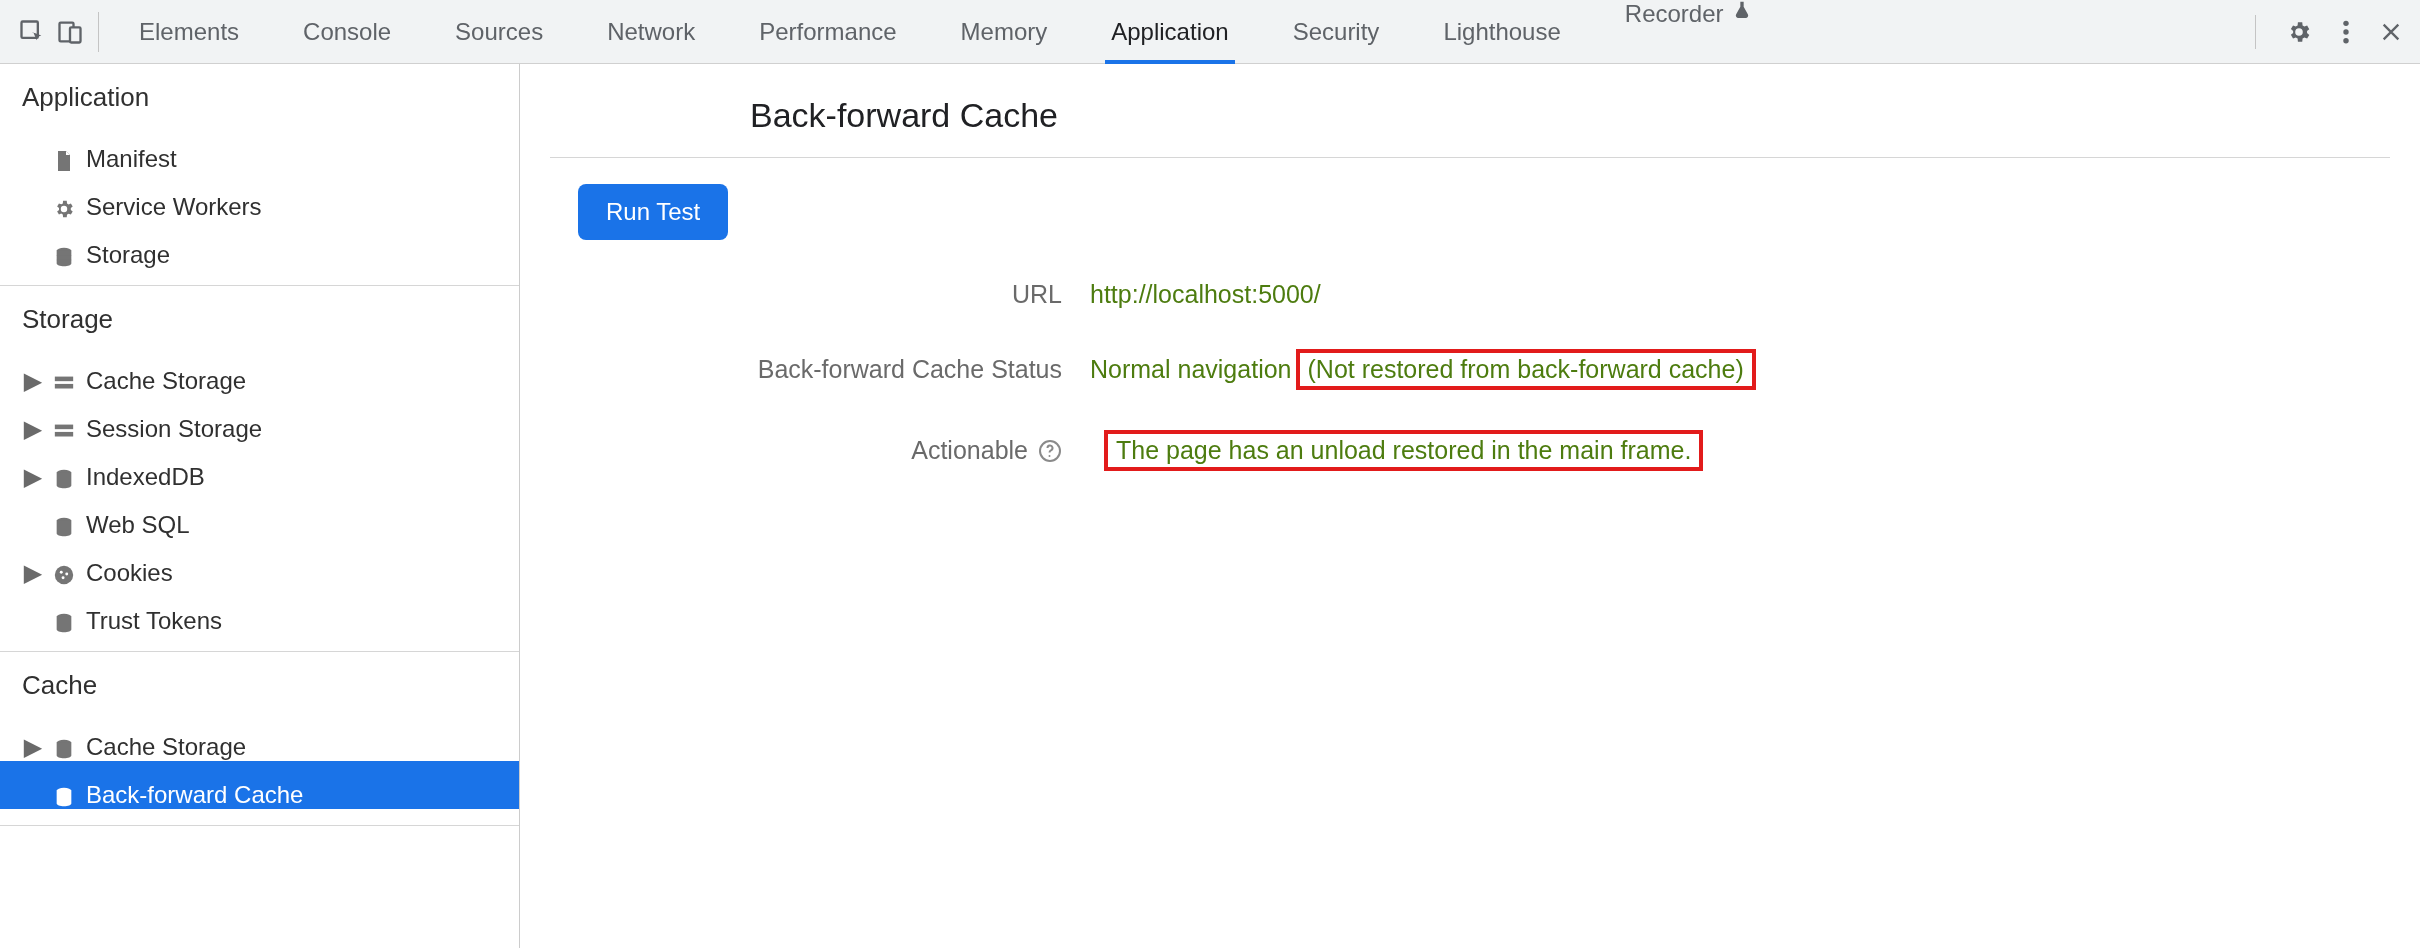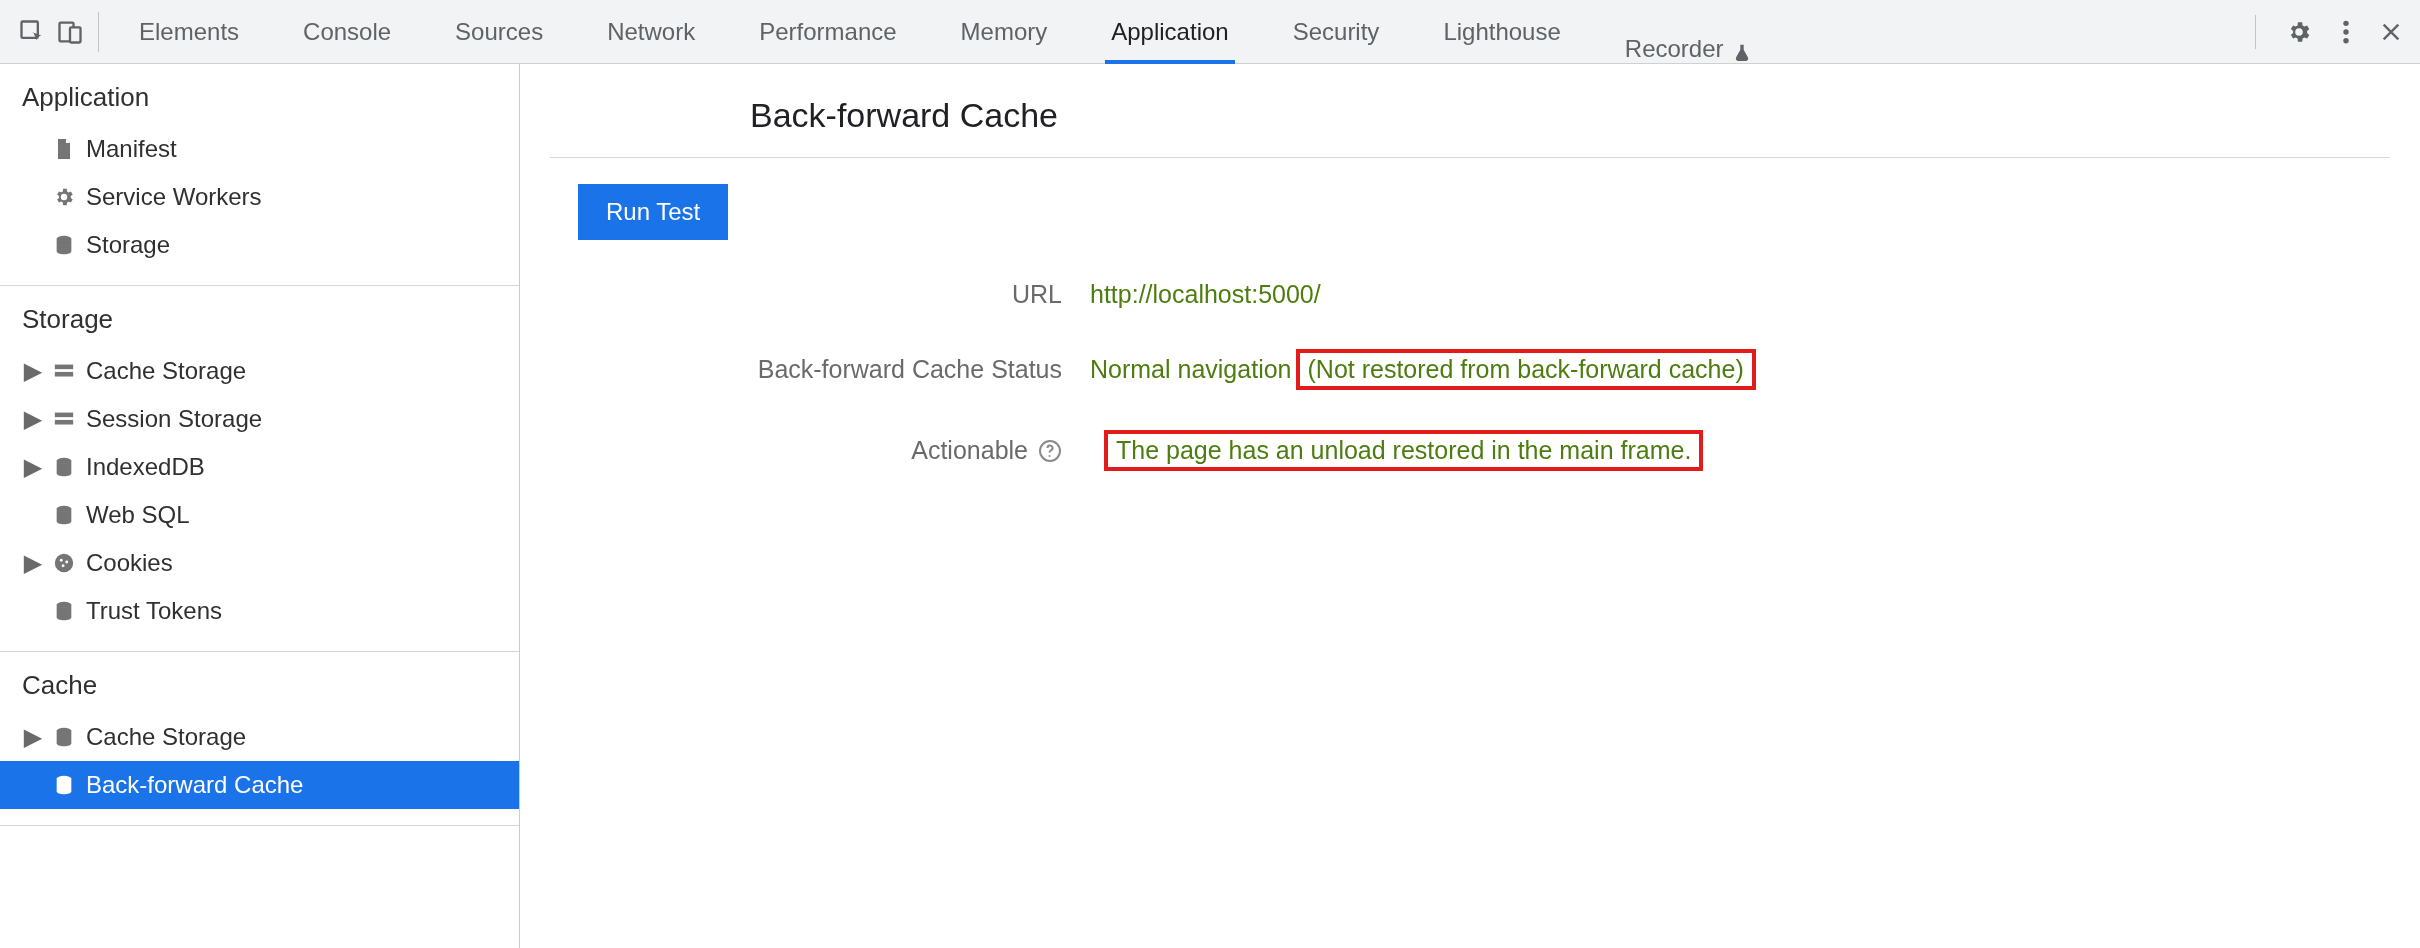--- a/index.html
+++ b/index.html
@@ -37,34 +37,34 @@
 
   
   .main { display:flex; height:calc(100% - 64px); }
   .sidebar { width:520px; border-right:1px solid var(--panel-border); overflow:auto; font-size:24px; }
   .content { flex:1; padding:22px 30px 30px 30px; overflow:auto; }
 
   
   .sb-section-title { padding:18px 22px 12px 22px; color:#303030; font-size:26px;}
   .sb-items { list-style:none; margin:0; padding:0 0 16px 0; }
   .sb-item {
-    display:flex; align-items:center; gap:10px; height:48px; padding:0 10px 0 24px;
+    display:flex; align-items:flex-end; gap:10px; height:48px; padding:0 10px 0 24px;
     color:#303030; cursor:pointer;
   }
   .sb-expand { width:18px; display:flex; justify-content:center; color:#6a6a6a;}
   .sb-icon { width:24px; height:24px; display:flex; align-items:center; justify-content:center; color:var(--icon-grey);}
   .sb-item.selected { background:var(--selection-bg); color:#fff; }
   .sb-item.selected .sb-icon, .sb-item.selected .sb-expand { color:#fff; }
   .sb-divider { height:1px; background:#d6d6d6; margin:0;}
 
   
   h1.page-title { font-size:34px; font-weight:400; margin:10px 0 22px 200px; color:#202124;}
   .content-divider { height:1px; background:#d6d6d6; margin:0 0 26px 0; }
   .run-btn {
-    background:var(--btn-bg); color:#fff; border:none; border-radius:0;
+    background:var(--btn-bg); color:#fff; border:none; border-radius:8px;
     font-size:24px; padding:14px 28px; cursor:pointer; margin-left:28px;
   }
   .kv-grid { margin-top:40px; font-size:25px; }
   .kv-row { display:flex; align-items:center; margin-bottom:40px; }
   .kv-label { width:540px; text-align:left; color:var(--muted); padding-right:28px; display:flex; justify-content:flex-end; align-items:center; gap:10px;}
   .kv-value { flex:1; color:#4d7c0f; display:flex; align-items:center; flex-wrap:wrap; gap:0;}
   .red-box { border:4px solid var(--red-box); padding:2px 8px; display:inline-block; }
   .kv-value .spacer { width:14px; display:inline-block;}
 
   
@@ -110,21 +110,21 @@
       </div>
     <div class="tab active">
         <span>Application</span>
       </div>
     <div class="tab">
         <span>Security</span>
       </div>
     <div class="tab">
         <span>Lighthouse</span>
       </div>
-    <div class="tab" style="display:flex;align-items:flex-end;gap:8px;">
+    <div class="tab" style="display:flex;align-items:flex-start;gap:8px;">
       <span>Recorder</span>
       <span>
         <svg width="20" height="20" viewBox="0 0 24 24" fill="#5f6368">
             <path d="M10 2h4v6l5 9a3 3 0 0 1-2.6 4.5H7.6A3 3 0 0 1 5 17l5-9V2z"></path>
           </svg>
       </span>
     </div>
   </div>
 
   <div class="top-icons-right">

